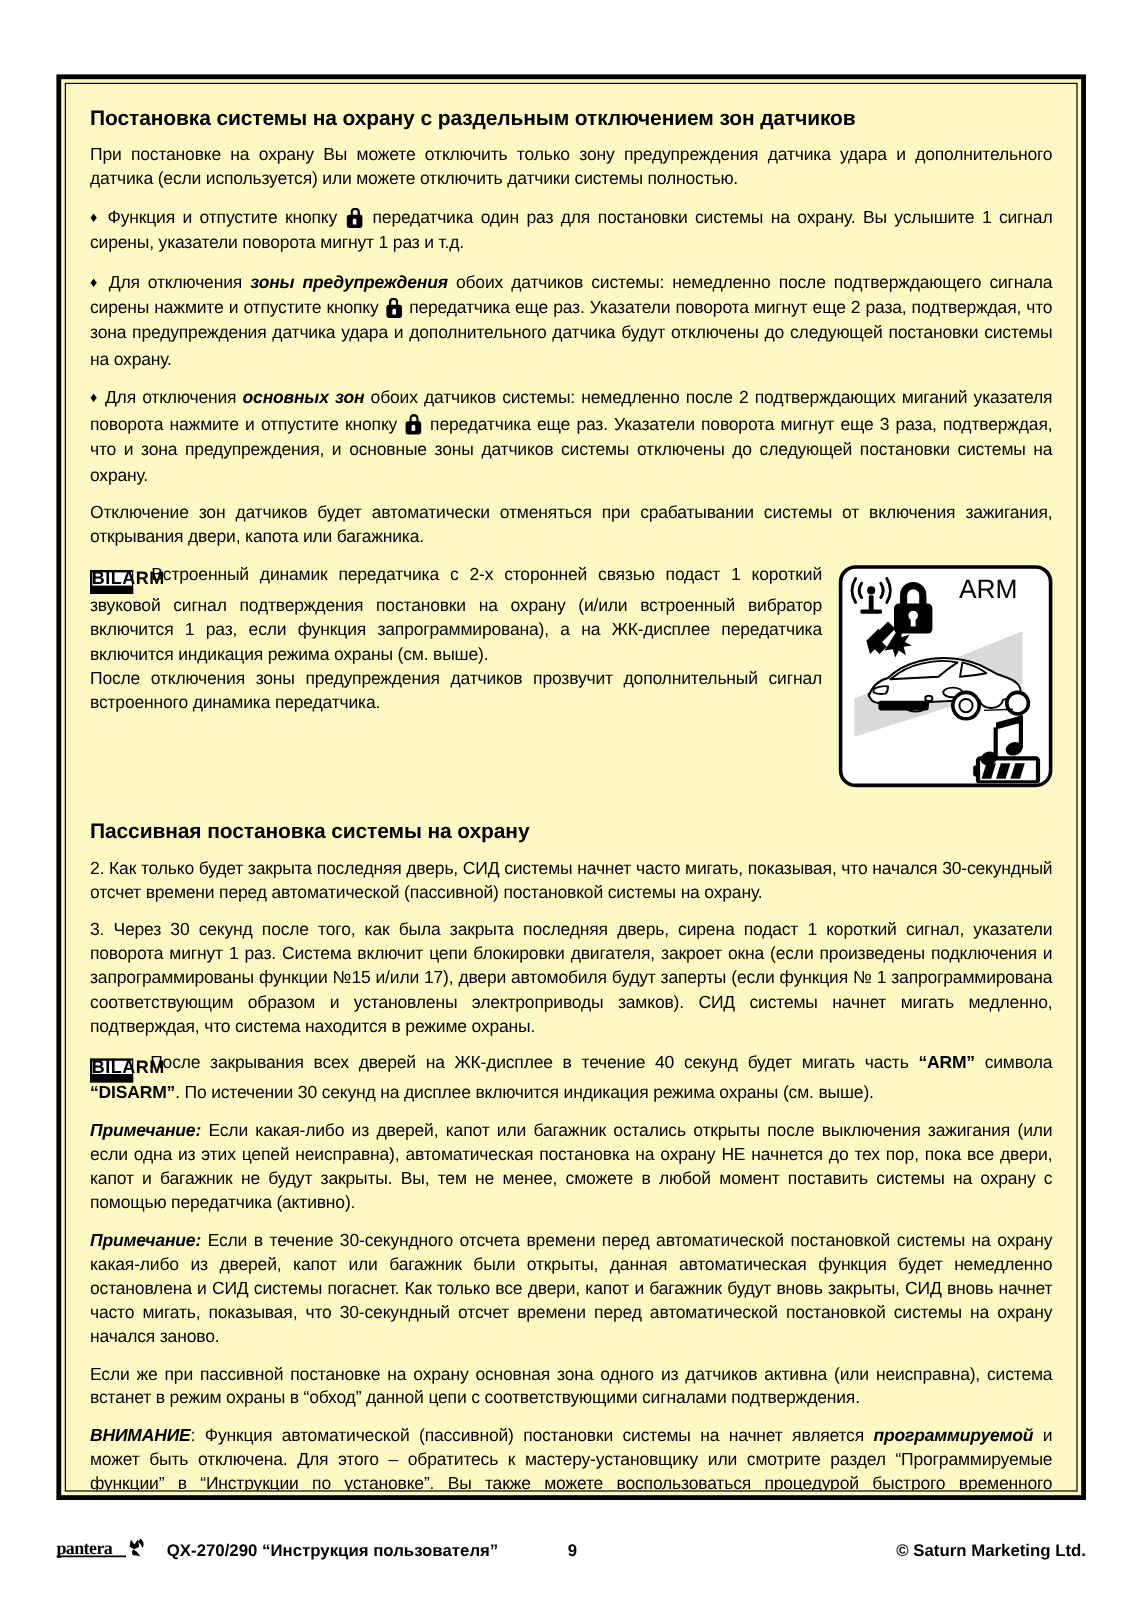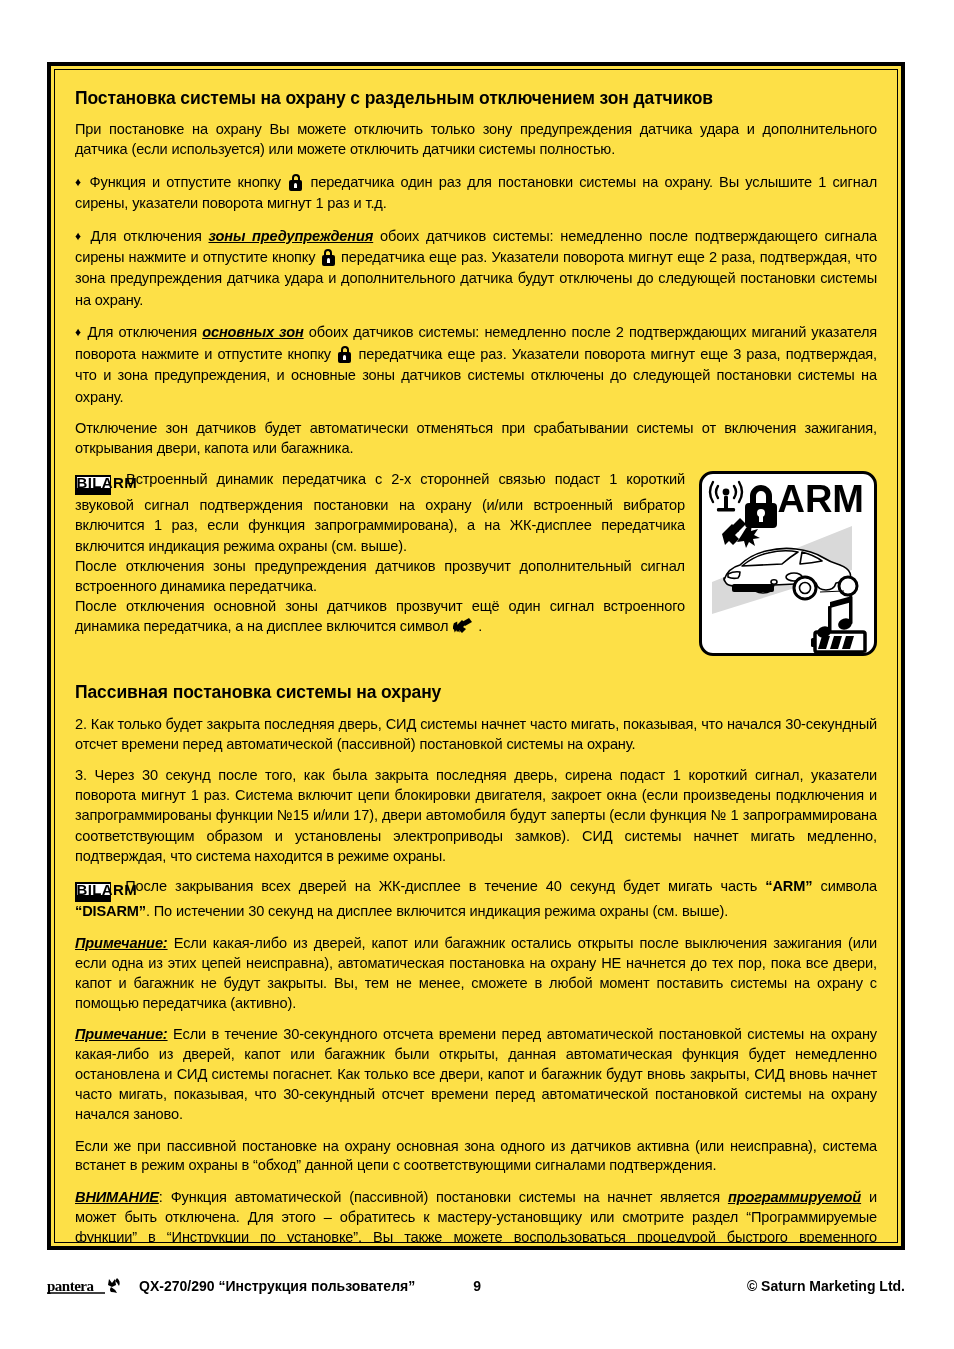--- a/index.html
+++ b/index.html
@@ -18,21 +18,21 @@
 
   
   .page-outer {
     position: absolute;
     left: 47px;
     top: 62px;
     width: 858px;
     height: 1188px;
     border: 4px solid #000;
     box-sizing: border-box;
-    background: #fde047;
+    background: #fef9c3;
   }
   .page-inner {
     position: absolute;
     left: 3px;
     top: 3px;
     right: 3px;
     bottom: 3px;
     border: 1px solid #000;
     box-sizing: border-box;
     padding: 14px 20px 10px 20px;
@@ -69,21 +69,21 @@
     text-align: justify;
     letter-spacing: -0.15px;
   }
   p.numbered {
     font-size: 14.6px;
     line-height: 1.4;
     margin: 0 0 10px 0;
     text-align: justify;
     letter-spacing: -0.15px;
   }
-  .bi { font-weight: bold; font-style: italic; text-decoration: underline; }
+  .bi { font-weight: bold; font-style: italic; }
   .b  { font-weight: bold; }
   .bullet-mark { font-size: 12px; vertical-align: 1px; }
 
   
   .lock-inline {
     display: inline-block;
     width: 13px;
     height: 17px;
     position: relative;
     vertical-align: -4px;
@@ -170,21 +170,21 @@
   .flow-block p { margin: 0 0 0 0; }
 
   
   .footer {
     position: absolute;
     left: 47px;
     top: 1272px;
     width: 858px;
     height: 28px;
     display: flex;
-    align-items: center;
+    align-items: flex-end;
     font-size: 14px;
     font-weight: bold;
   }
   .footer-logo {
     width: 86px;
     height: 20px;
     margin-right: 6px;
     flex: 0 0 auto;
   }
   .footer-title { white-space: nowrap; }
@@ -298,42 +298,30 @@
 
           <g fill="#000">
             <rect x="113" y="158" width="50" height="20" rx="2" fill="none" stroke="#000" stroke-width="3.5"></rect>
             <rect x="109" y="164" width="5" height="9" rx="1.5"></rect>
             <polygon points="120,162 128,162 124,175 116,175"></polygon>
             <polygon points="132,162 140,162 136,175 128,175"></polygon>
             <polygon points="144,162 152,162 148,175 140,175"></polygon>
           </g>
         </svg>
         
-        <div style="position:absolute;right:10px;top:6px;font-size:38px;font-weight:bold;letter-spacing:0px;line-height:1;">ARM</div>
+        <div style="position:absolute;right:26px;top:6px;font-size:22px;font-weight:normal;letter-spacing:0px;line-height:1;">ARM</div>
       </div>
     </div>
 
     <div class="flow-block">
       <p>
         <span class="bilarm-icon"><span>BILARM</span></span>
         <span>Встроенный динамик передатчика с 2-х сторонней связью подаст 1 короткий звуковой сигнал подтверждения постановки на охрану (и/или встроенный вибратор включится 1 раз, если функция запрограммирована), а на ЖК-дисплее передатчика включится индикация режима охраны (см. выше).</span>
       </p>
       <p style="text-align:justify;margin-top:0;">После отключения зоны предупреждения датчиков прозвучит дополнительный сигнал встроенного динамика передатчика.</p>
-      <p style="text-align:justify;margin-top:0;">
-        <span>После отключения основной зоны датчиков прозвучит ещё один сигнал встроенного динамика передатчика, а на дисплее включится символ</span>
-        <span class="hammer-inline">
-          <svg viewBox="0 0 24 18" width="24" height="18">
-            <g fill="#000">
-              <path d="M2 14 l7 -7 l4 4 l-3 3 l3 2 l-4 4 l-3 -3 l-2 2 z" transform="translate(0,-4)"></path>
-              <path d="M9 5 l7 -4 l3 4 l-7 4 z"></path>
-              <path d="M1 12 l4 -2 l0 4 l4 -1 l-2 3 l4 2 l-4 1 l1 4 l-4 -3 l-2 3 l-1 -4 l-4 0 l3 -3 z" transform="translate(0,-4) scale(0.85)"></path>
-            </g>
-          </svg>
-        </span><span>.</span>
-      </p>
     </div>
 
     <div style="clear:both;height:6px;"></div>
 
     <h2 class="sec-title-2">Пассивная постановка системы на охрану</h2>
 
     <p class="numbered">2.  Как только будет закрыта последняя дверь, СИД системы начнет часто мигать, показывая, что начался 30-секундный отсчет времени перед автоматической (пассивной) постановкой системы на охрану.</p>
     <p class="numbered">3.  Через 30 секунд после того, как была закрыта последняя дверь, сирена подаст 1 короткий сигнал, указатели поворота мигнут 1 раз. Система включит цепи блокировки двигателя, закроет окна (если произведены подключения и запрограммированы функции №15 и/или 17), двери автомобиля будут заперты (если функция № 1 запрограммирована соответствующим образом и установлены электроприводы замков). СИД системы начнет мигать медленно, подтверждая, что система находится в режиме охраны.</p>
 
     <p class="body">

